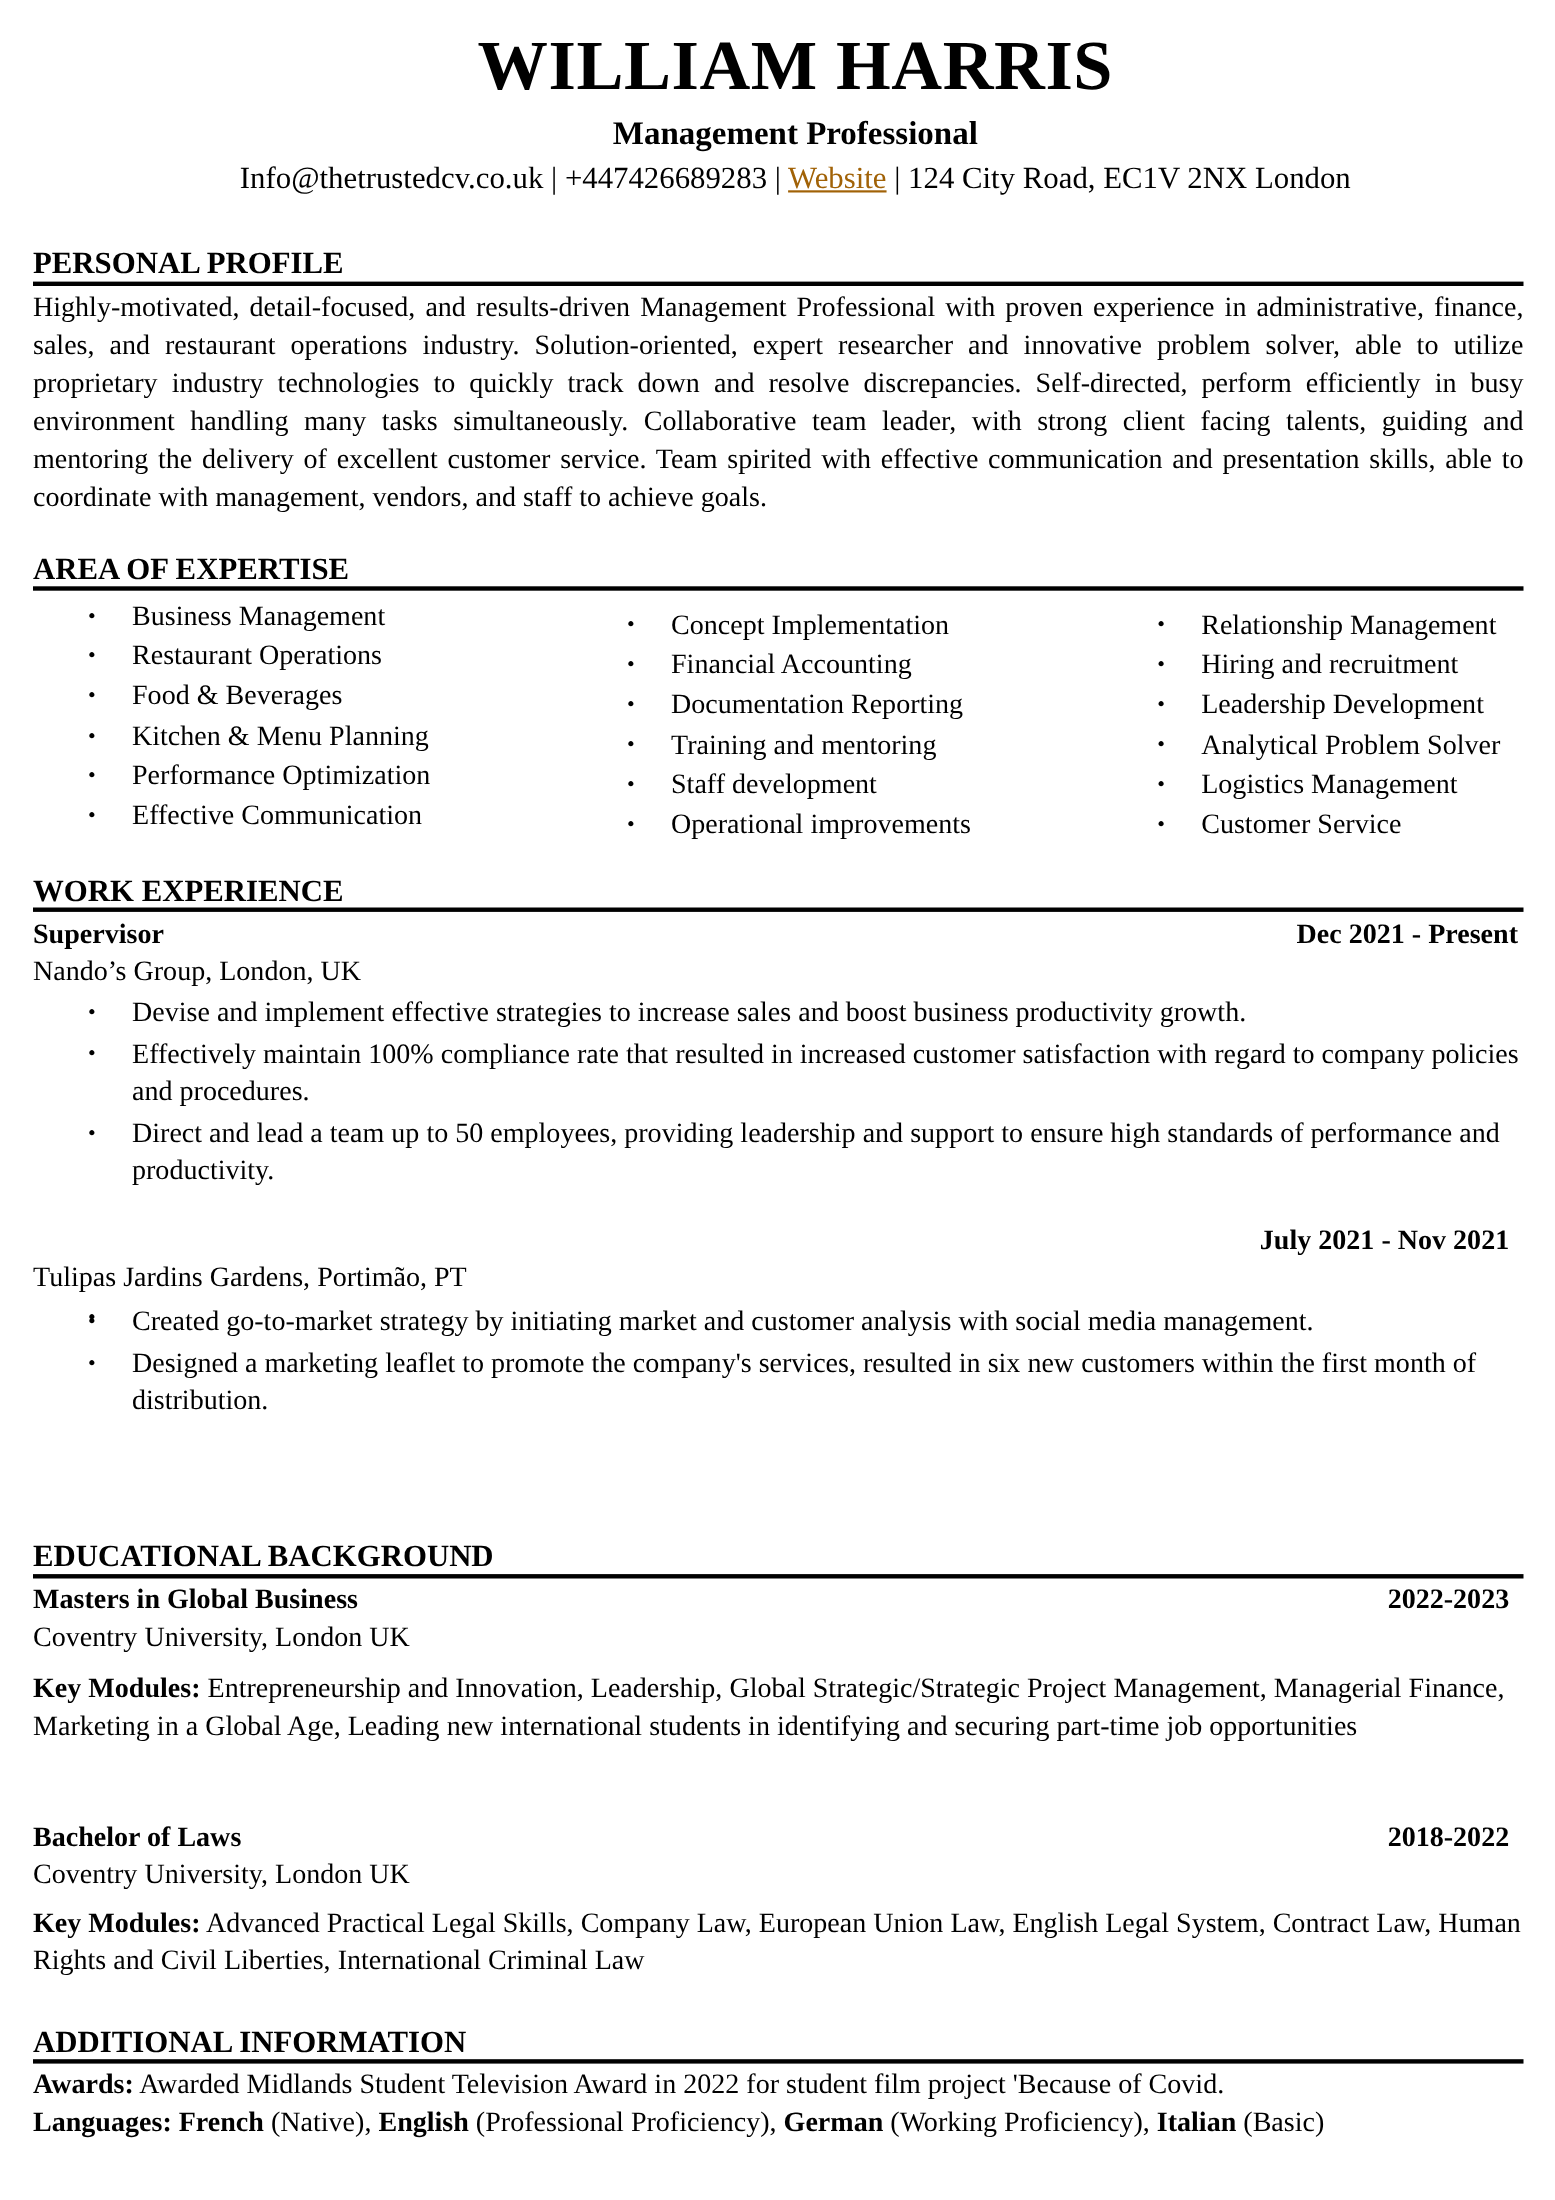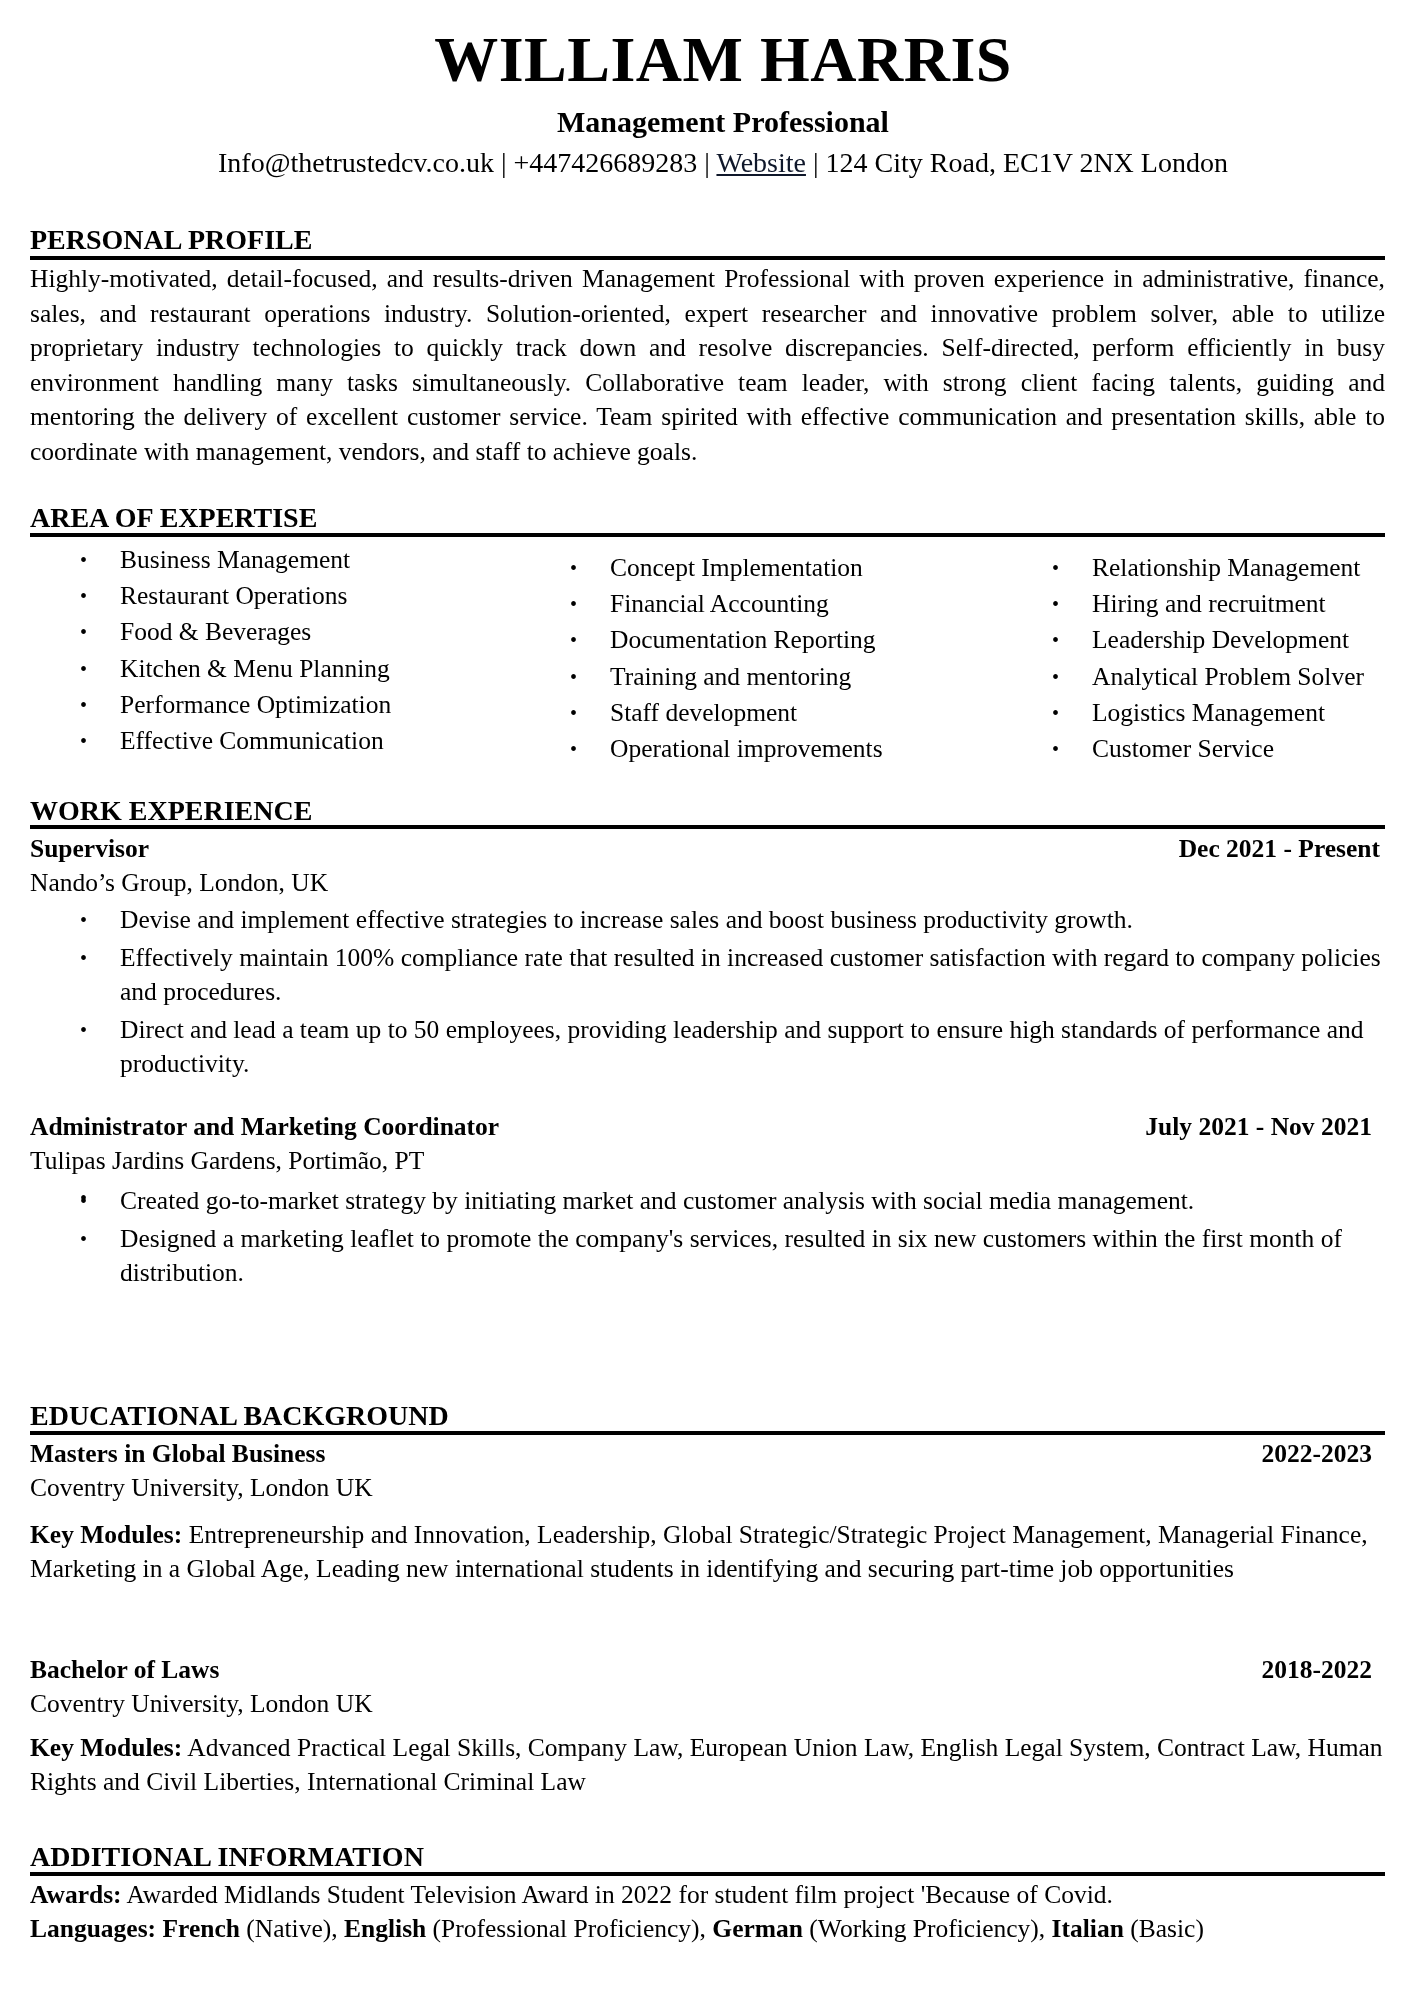--- a/index.html
+++ b/index.html
@@ -3,21 +3,21 @@
 <meta charset="utf-8">
 <style>
   html, body { margin: 0; padding: 0; background: #ffffff; }
   body { width: 1414px; height: 2000px; position: relative; overflow: hidden;
          font-family: "Liberation Serif", "DejaVu Serif", serif; color: #000; }
   .abs { position: absolute; white-space: nowrap; }
   .center { left: 0; width: 1414px; text-align: center; padding-left: 16px; }
   .name { top: 24px; font-size: 64px; font-weight: bold; line-height: 72px; letter-spacing: 0.5px; }
   .subtitle { top: 104px; font-size: 30px; font-weight: bold; line-height: 36px; }
   .contact { top: 146px; font-size: 28px; line-height: 34px; }
-  .contact a { color: #0f172a; text-decoration: underline; }
+  .contact a { color: #a16207; text-decoration: underline; }
   .section-head { left: 30px; font-size: 28px; font-weight: bold; line-height: 32px; }
   .rule { position: absolute; left: 30px; width: 1355px; height: 4px; background: #000; }
   .para { position: absolute; left: 30px; width: 1355px; font-size: 25.5px; line-height: 34.6px; text-align: justify; }
   .col { position: absolute; font-size: 25.5px; line-height: 36.2px; }
   .col .item { position: relative; white-space: nowrap; }
   .col .bullet { position: absolute; left: -40px; font-size: 20px; }
   .row { position: absolute; left: 30px; width: 1350px; font-size: 25.5px; line-height: 34px; }
   .bold { font-weight: bold; }
   .right { position: absolute; right: 0; top: 0; font-weight: bold; }
   .blist { position: absolute; left: 120px; width: 1265px; font-size: 25.5px; line-height: 34.5px; }
@@ -76,21 +76,20 @@
   <span class="right">Dec 2021 - Present</span>
 </div>
 <div class="row" style="top:866px;">Nando’s Group, London, UK</div>
 <div class="blist" style="top:903px;">
   <div class="item"><span class="bullet">•</span><span>Devise and implement effective strategies to increase sales and boost business productivity growth.</span></div>
   <div class="item"><span class="bullet">•</span><span>Effectively maintain 100% compliance rate that resulted in increased customer satisfaction with regard to company policies and procedures.</span></div>
   <div class="item"><span class="bullet">•</span><span>Direct and lead a team up to 50 employees, providing leadership and support to ensure high standards of performance and productivity.</span></div>
 </div>
 
 <div class="row" style="top:1110px;">
-  <span class="bold">Administrator and Marketing Coordinator</span>
   <span class="right" style="right:8px;margin-left:28px;">July 2021 - Nov 2021</span>
 </div>
 <div class="row" style="top:1144px;">Tulipas Jardins Gardens, Portimão, PT</div>
 <div class="blist" style="top:1181px;">
   <div class="item"><span class="bullet">•</span></div>
   <div class="item"><span class="bullet">•</span><span>Created go-to-market strategy by initiating market and customer analysis with social media management.</span></div>
   <div class="item"><span class="bullet">•</span><span>Designed a marketing leaflet to promote the company's services, resulted in six new customers within the first month of distribution.</span></div>
 </div>
 
 <div class="abs section-head" style="top:1400px;">EDUCATIONAL BACKGROUND</div>

